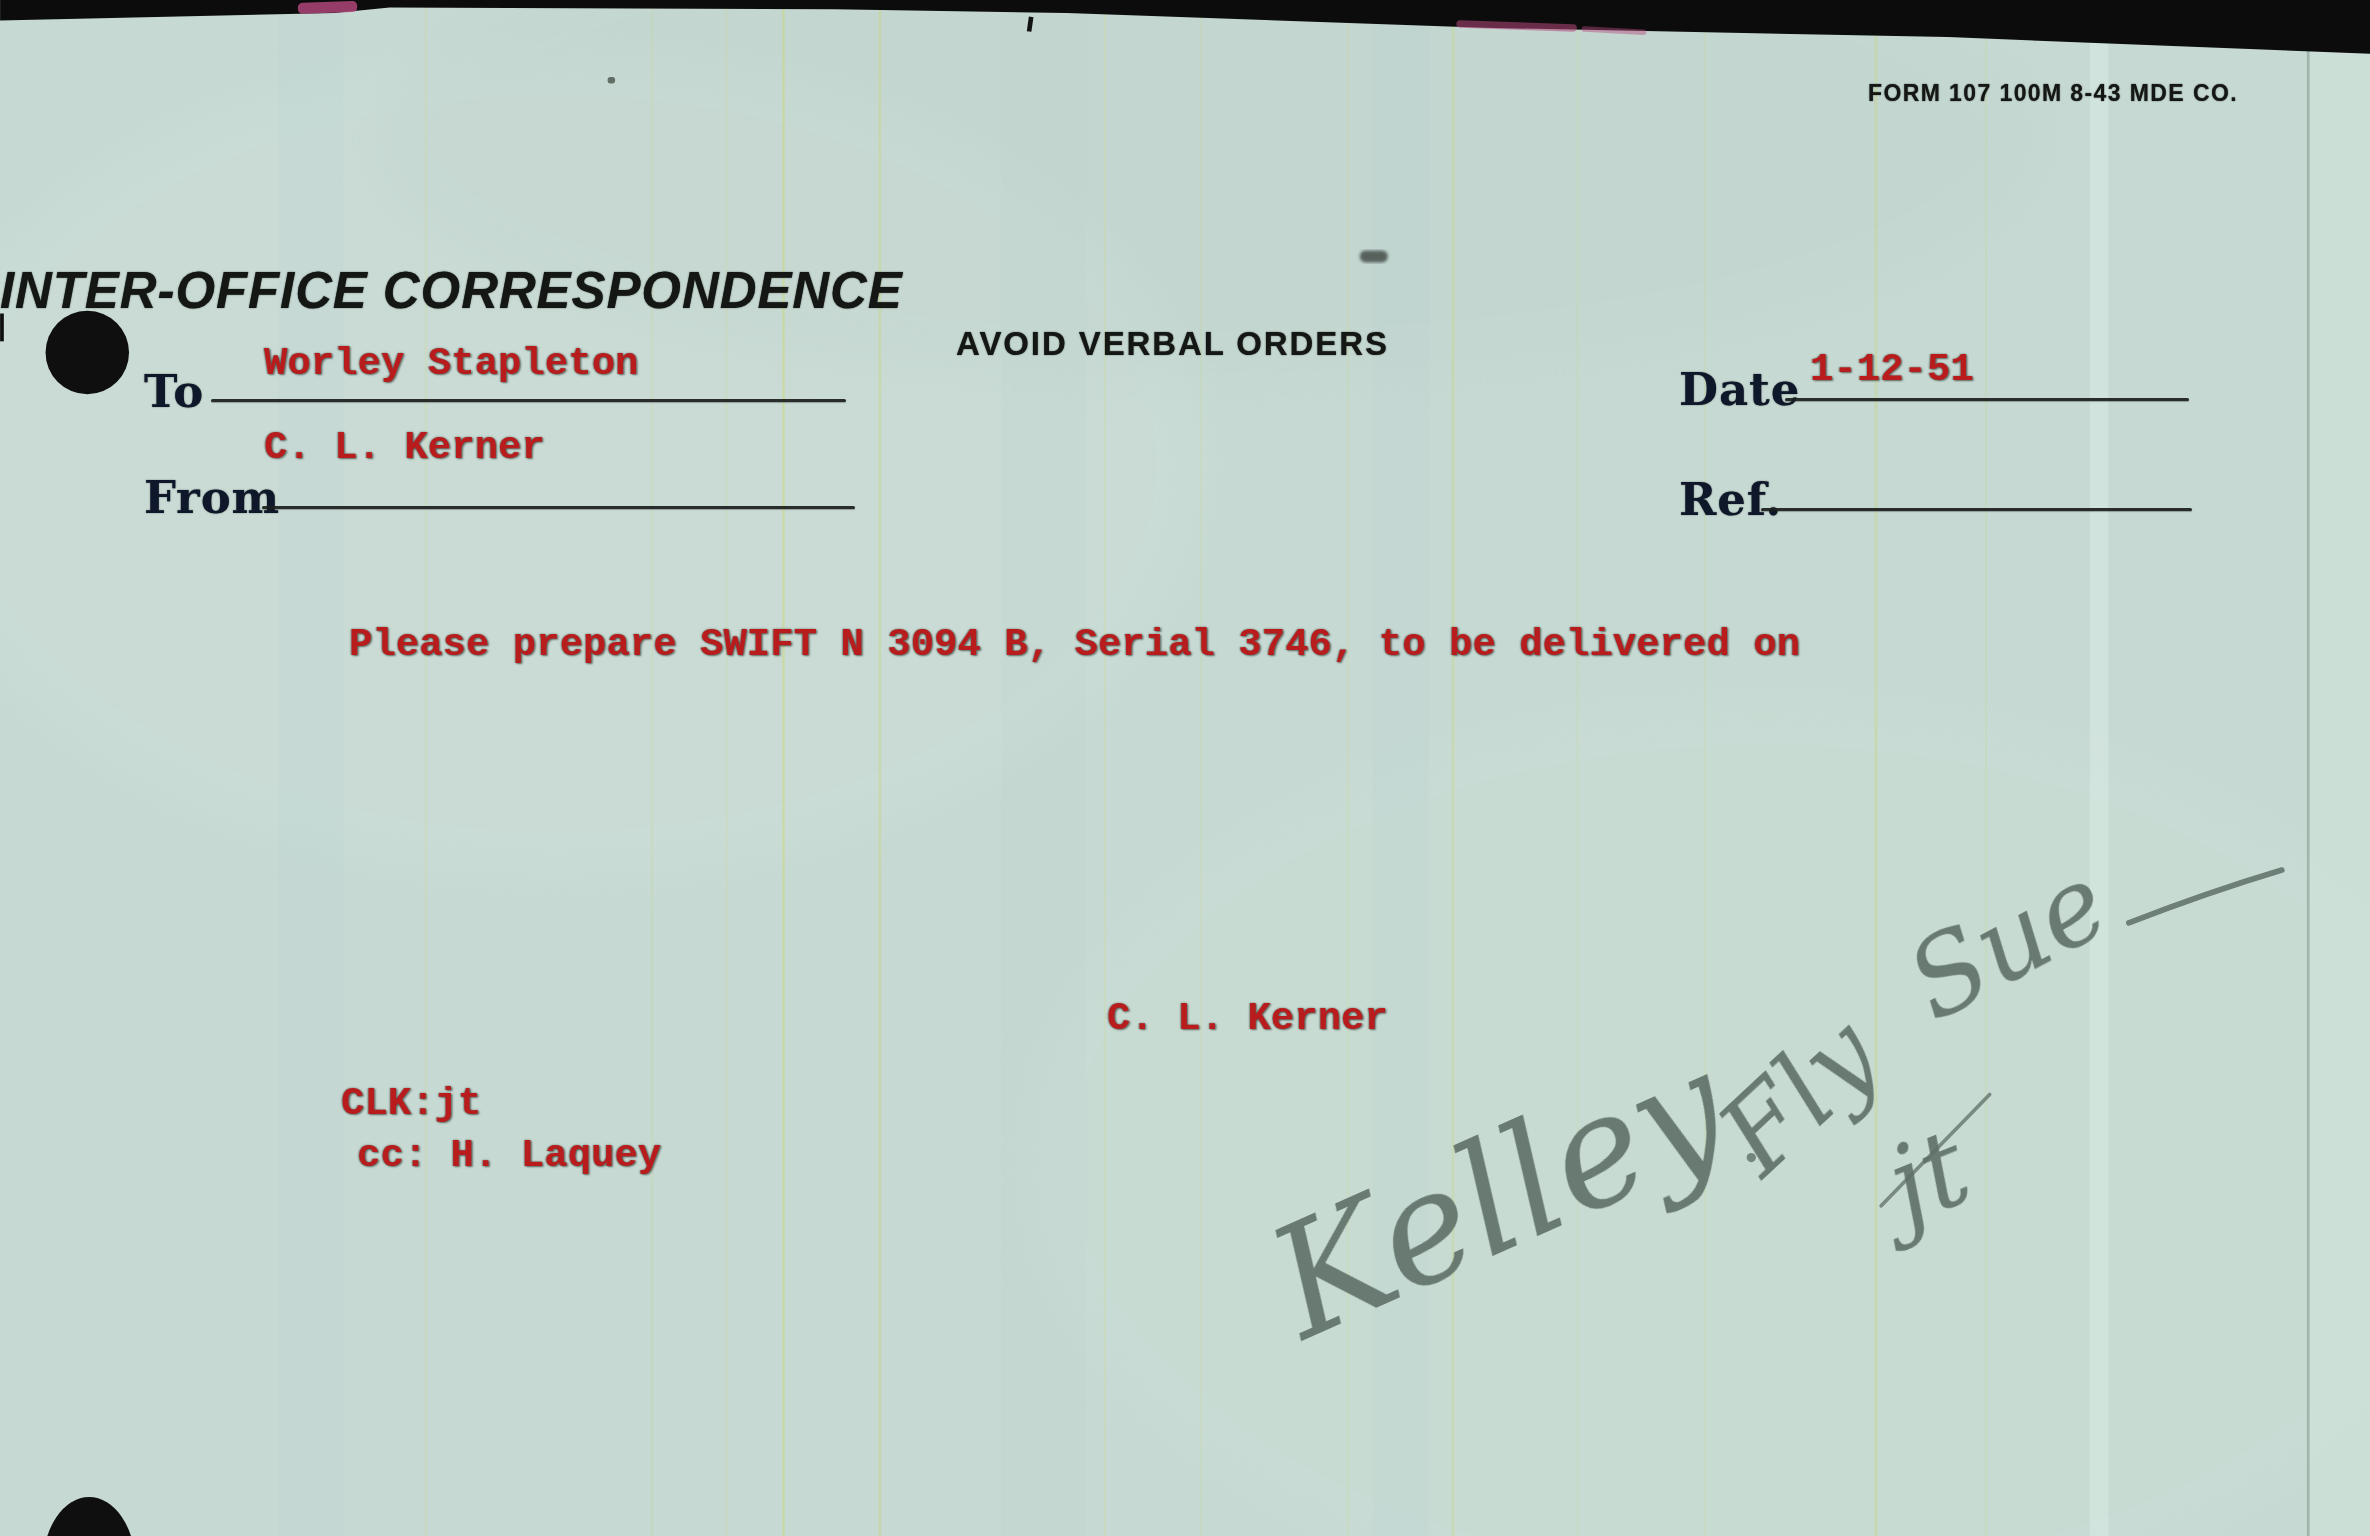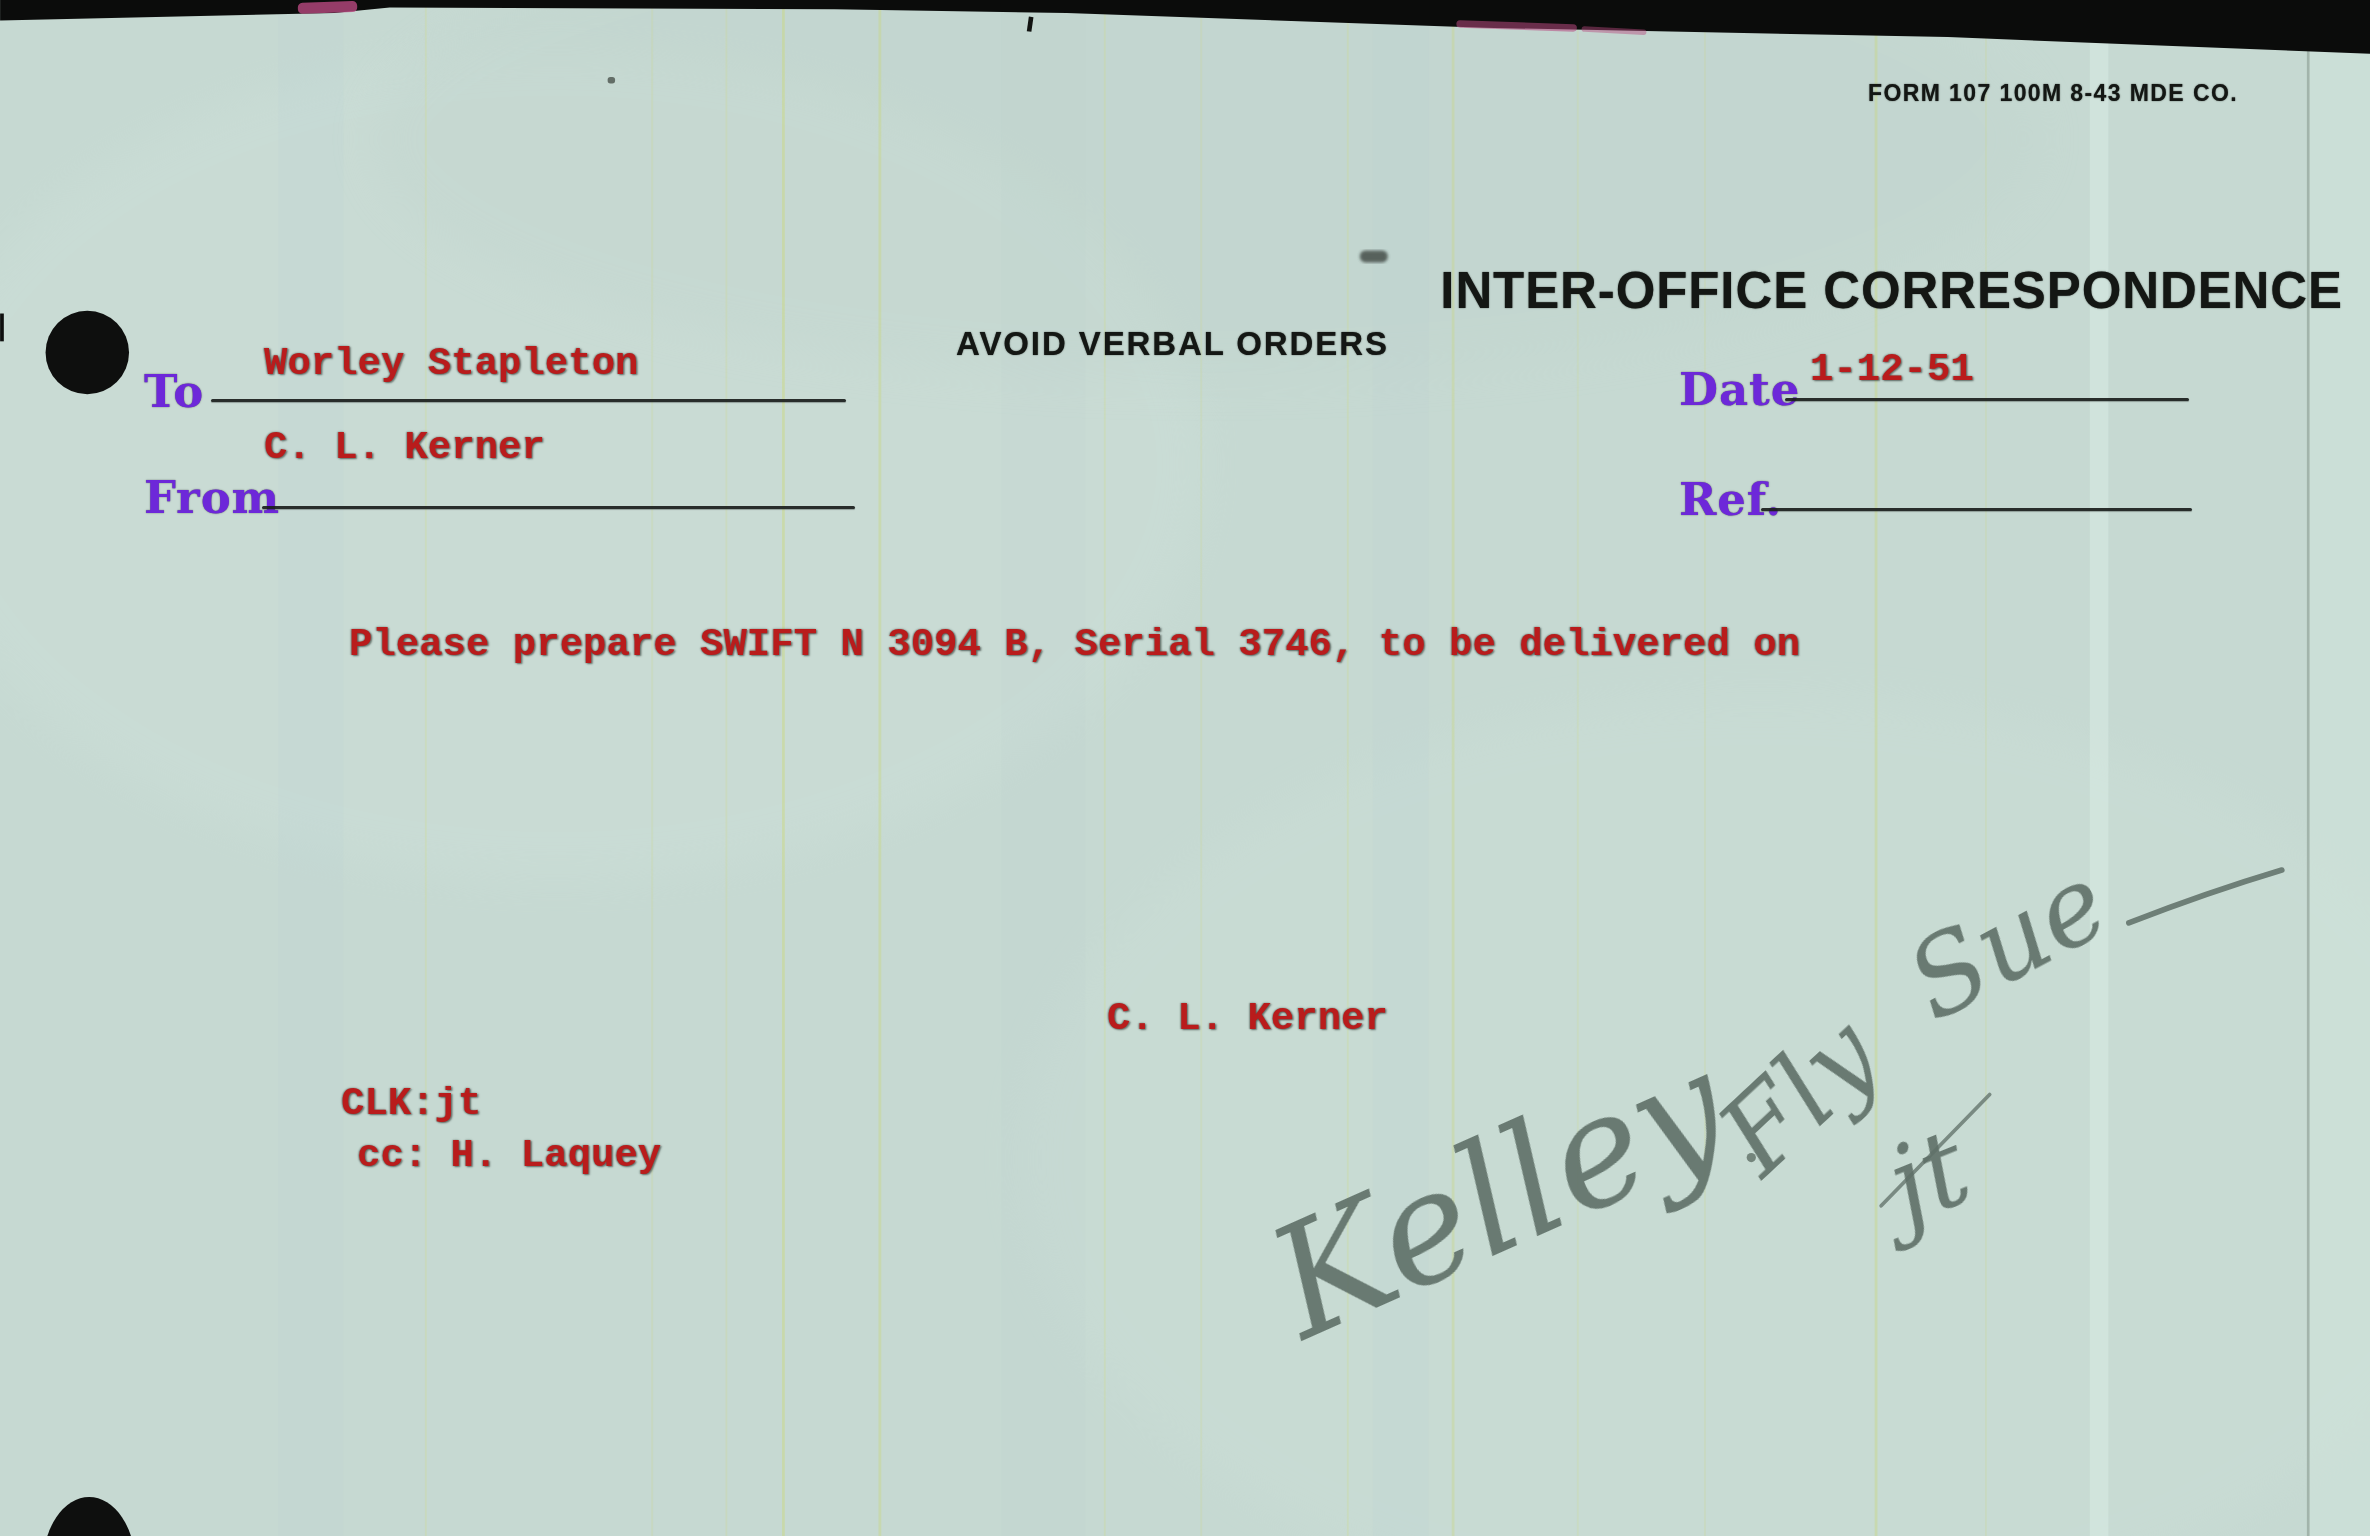--- a/index.html
+++ b/index.html
@@ -20,21 +20,21 @@
     white-space:pre;
     letter-spacing:0px;
     text-shadow:1.4px 0.9px 1.9px rgba(35,42,37,.55), -0.9px 0 1.4px rgba(35,42,37,.35), 0 0 2.8px rgba(35,42,37,.25);
     filter:blur(0.5px);
   }
   
   .label{
     font-family:"DejaVu Serif",serif;
     font-weight:bold;
     font-size:45px;
-    color:#6d28d9;
+    color:#0f172a;
     letter-spacing:0.9px;
     text-shadow:0 0 1.4px rgba(20,24,21,.7);
     filter:blur(0.3px);
   }
   .printed-sans{
     font-family:"Liberation Sans",sans-serif;
     font-weight:bold;
     color:#14171464;
     color:#141714;
     text-shadow:0 0 1.4px rgba(18,22,19,.8);
@@ -115,21 +115,21 @@
 
     <circle cx="94" cy="380" r="45" fill="#0e0f0e"></circle>
     <ellipse cx="96" cy="1688" rx="50" ry="74" fill="#0e0f0e"></ellipse>
     <rect x="0" y="338" width="4" height="30" fill="#0e0f0e"></rect>
   </svg>
 
   <div class="textlayer abs" style="left:0;top:0;width:2371px;height:1236px;">
 
     <div class="abs printed-sans formno" style="left:1821px;top:82px;width:417px;text-align:right;">FORM 107 100M 8-43 MDE CO.</div>
 
-    <div class="abs printed-sans title" style="left:0;top:265px;width:2343px;text-align:right;">INTER-OFFICE CORRESPONDENCE</div>
+    <div class="abs printed-sans title" style="left:0;top:265px;width:2343px;text-align:left;font-style:italic;">INTER-OFFICE CORRESPONDENCE</div>
     <div class="abs printed-sans subtitle" style="left:0;top:327px;width:2345px;text-align:center;">AVOID VERBAL ORDERS</div>
 
     <div class="abs typed" style="left:264px;top:345px;">Worley Stapleton</div>
     <div class="abs label" style="left:144px;top:369px;">To</div>
     <div class="rule" style="left:211px;top:399px;width:635px;"></div>
 
     <div class="abs typed" style="left:264px;top:429px;">C. L. Kerner</div>
     <div class="abs label" style="left:144px;top:475px;">From</div>
     <div class="rule" style="left:262px;top:506px;width:593px;"></div>
 

